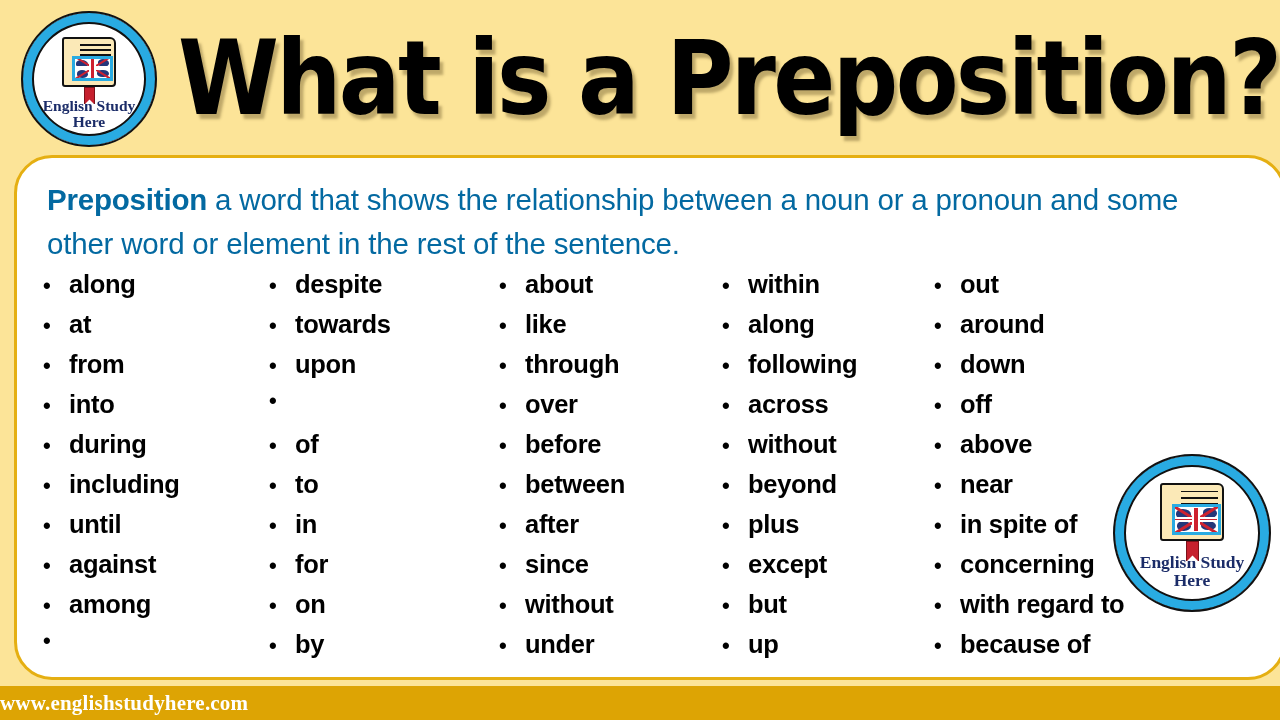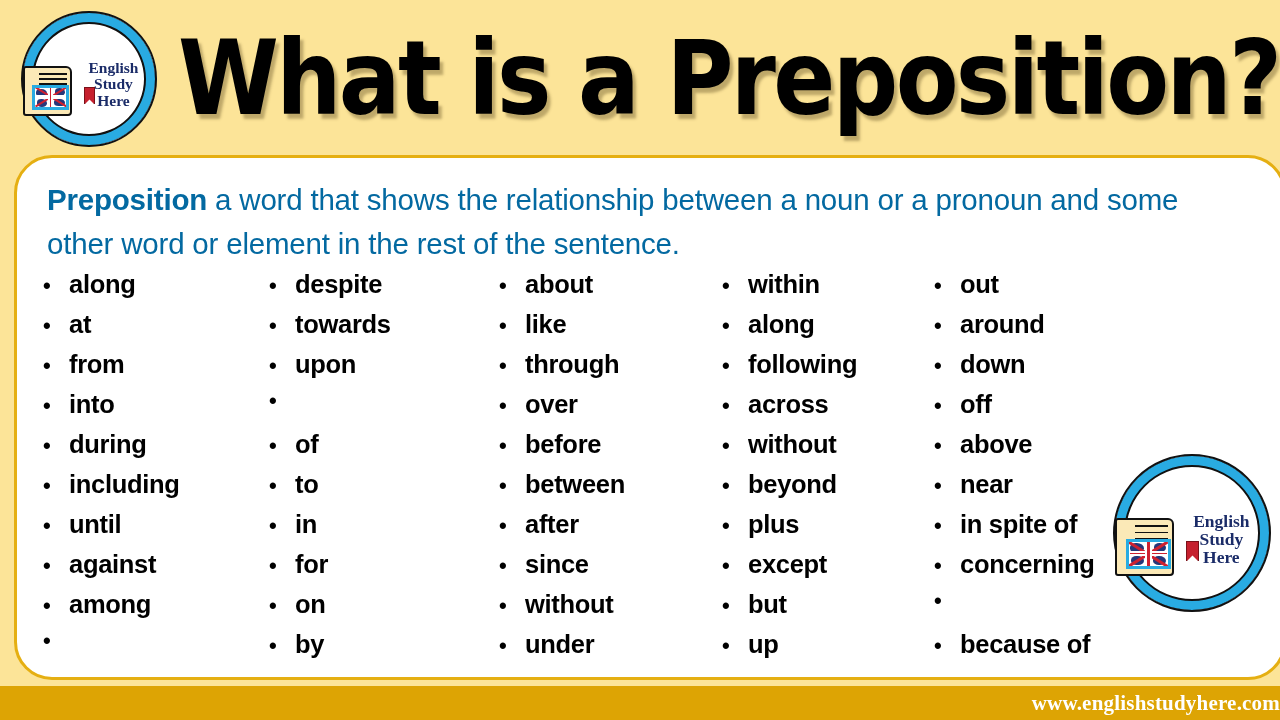--- a/index.html
+++ b/index.html
@@ -45,21 +45,21 @@
     position: relative;
     border-radius: 50%;
     background: #FFFFFF;
     border: 2px solid #111111;
     box-shadow: inset 0 0 0 9px #29ABE2, inset 0 0 0 11px #111111;
   }
   .logo-inner {
     position: absolute;
     left: 0; right: 0; top: 0; bottom: 0;
     display: flex;
-    flex-direction: row;
+    flex-direction: column;
     align-items: center;
   }
   .logo-book {
     position: relative;
     background: #FBE9B7;
     border: 2px solid #111111;
     border-radius: 3px 6px 4px 3px;
   }
   .logo-book-lines {
     position: absolute;
@@ -232,21 +232,21 @@
   
   #footer {
     position: absolute;
     left: 0;
     top: 686px;
     width: 1280px;
     height: 34px;
     background: #DDA404;
     display: flex;
     align-items: center;
-    justify-content: flex-end;
+    justify-content: flex-start;
   }
   #footer-url {
     font-family: "Liberation Serif", serif;
     font-weight: bold;
     font-size: 21px;
     color: #FFFFFF;
     letter-spacing: 0.2px;
   }
 </style>
 </head>
@@ -492,20 +492,21 @@
       <div class="word-item">
           <span class="word-bullet">•</span>
           <span class="word-label">in spite of</span>
         </div>
       <div class="word-item">
           <span class="word-bullet">•</span>
           <span class="word-label">concerning</span>
         </div>
       <div class="word-item">
           <span class="word-bullet">•</span>
+          <span class="word-label">with regard to</span>
         </div>
       <div class="word-item">
           <span class="word-bullet">•</span>
           <span class="word-label">because of</span>
         </div>
     </div>
 
   </div>
 
   <div id="logo-watermark" class="logo">

